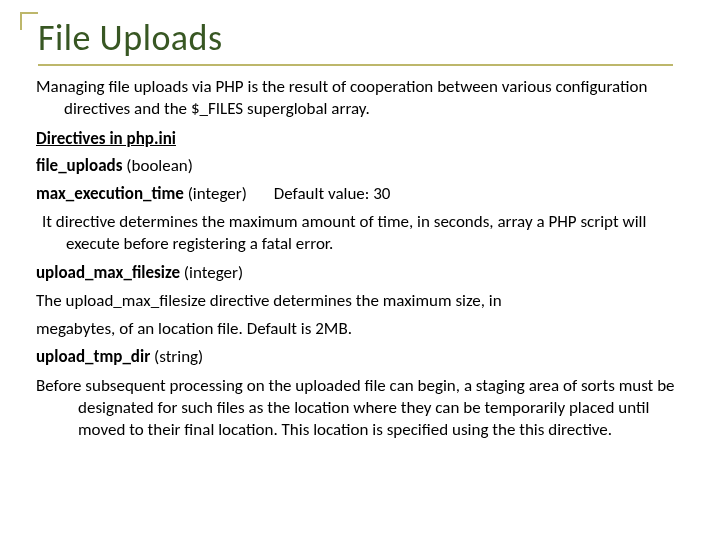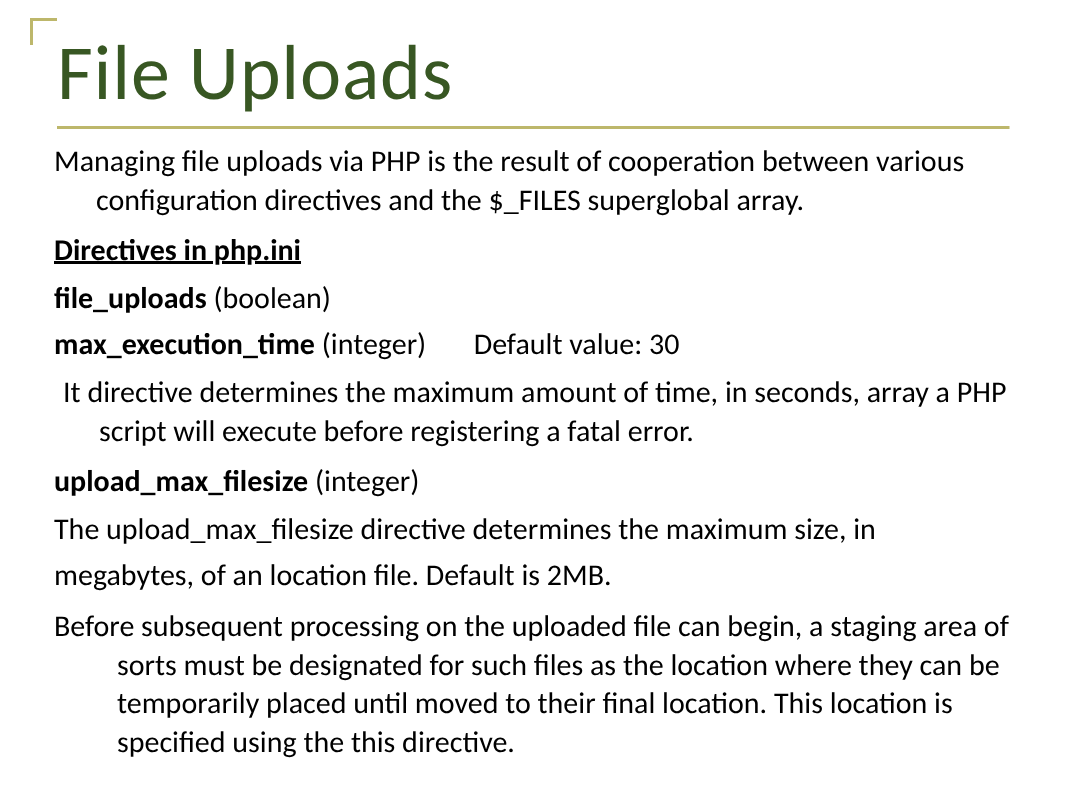--- a/index.html
+++ b/index.html
@@ -23,34 +23,34 @@
   .corner {
     position: absolute;
     top: 12px;
     left: 20px;
     width: 16px;
     height: 16px;
     border-top: 2px solid #BDB76B;
     border-left: 2px solid #BDB76B;
   }
   .title {
-    font-size: 52px;
+    font-size: 36px;
     color: #385723;
     font-weight: 400;
     margin: 6px 0 4px 2px;
     letter-spacing: 0.5px;
   }
   .rule {
     border: none;
     border-top: 2px solid #BDB76B;
     margin: 2px 0 10px 2px;
     width: 98%;
   }
   .body {
-    font-size: 20px;
+    font-size: 17px;
     line-height: 1.28;
     color: #000;
   }
   .para {
     margin: 4px 0 8px 0;
     padding-left: 28px;
     text-indent: -28px;
   }
   .subhead {
     font-weight: 700;
@@ -105,16 +105,20 @@
     </div>
     <div class="def-para">It directive determines the maximum amount of  time, in seconds, array a PHP script will execute before registering a  fatal error.</div>
 
     <div class="line">
       <span class="term">upload_max_filesize</span>
       <span>(integer)</span>
     </div>
     <div class="line">The upload_max_filesize directive determines the maximum size, in</div>
     <div class="line">megabytes, of an location file. Default is 2MB.</div>
 
+    <div class="line">
+      <span class="term">upload_tmp_dir</span>
+      <span>(string)</span>
+    </div>
     <div class="hang-para">Before subsequent  processing on the uploaded file can begin, a staging area  of sorts must be designated for  such files as the location where they can be  temporarily placed until moved to their final location. This location is specified using the this directive.</div>
 
   </div>
 </div>
 
 </body></html>

